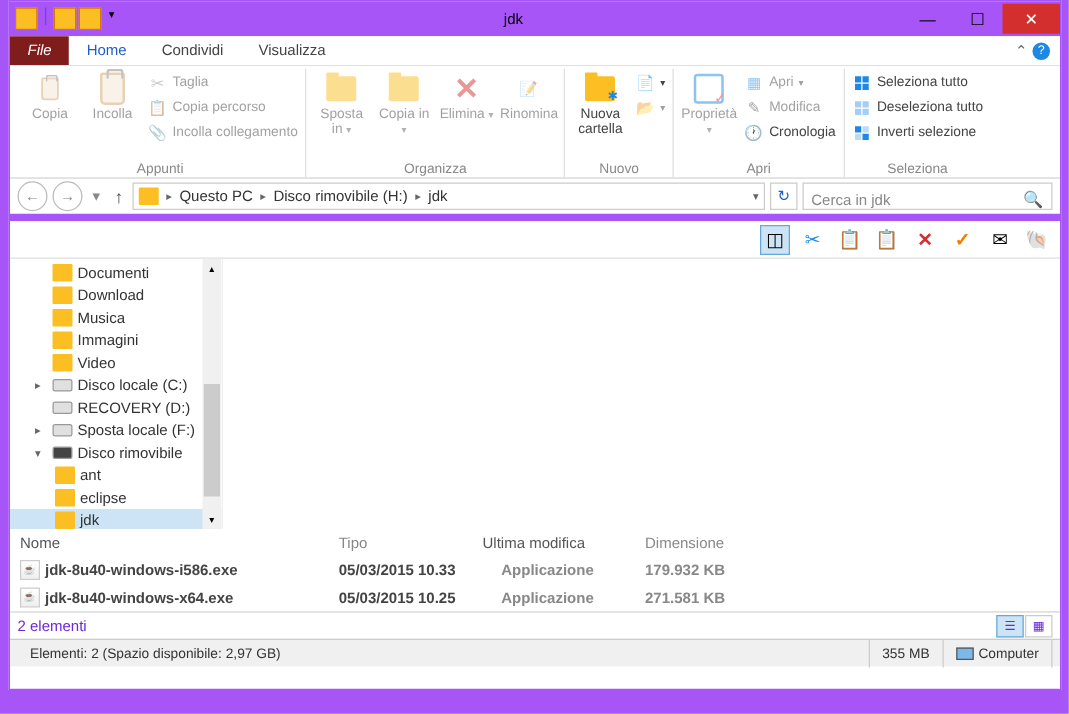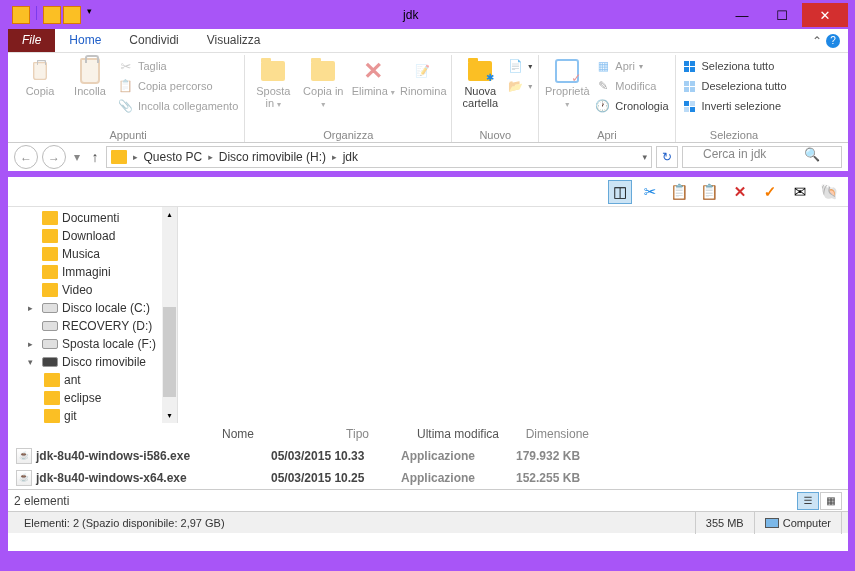--- a/index.html
+++ b/index.html
@@ -58,21 +58,21 @@
 
 .navbar { height: 34px; background: #fff; border-bottom: 6px solid #a855f7; display: flex; align-items: center; padding: 0 6px; gap: 4px; }
 .nav-btn { width: 24px; height: 24px; border: 1px solid #bbb; border-radius: 50%; display: flex; align-items: center; justify-content: center; font-size: 12px; color: #888; cursor: pointer; }
 .nav-btn.sm { border: none; width: 14px; }
 .addrbar { flex: 1; height: 22px; border: 1px solid #ccc; display: flex; align-items: center; padding: 0 4px; }
 .addrbar .afolder { width:16px; height:14px; background:#fbbf24; border-radius:1px; margin-right:4px; }
 .crumb { font-size: 12px; color: #333; padding: 0 4px; cursor: pointer; }
 .csep { font-size: 9px; color: #666; padding: 0 2px; }
 .addrbar .addr-end { margin-left:auto; display:flex; gap:2px; }
 .refresh-btn { width: 22px; height: 22px; border: 1px solid #ccc; display: flex; align-items: center; justify-content: center; font-size: 12px; color: #1e5ec8; cursor: pointer; }
-.searchbox { width: 160px; height: 22px; border: 1px solid #ccc; display: flex; align-items: flex-start; padding: 0 20px; color: #888; font-size: 12px; }
+.searchbox { width: 200px; height: 22px; border: 1px solid #ccc; display: flex; align-items: flex-end; padding: 0 6px; color: #888; font-size: 12px; }
 .searchbox .mag { margin-left: auto; font-size: 13px; color: #444; }
 
 
 .tool-row { height: 30px; background: #fff; display: flex; align-items: center; justify-content: flex-end; border-bottom: 1px solid #e0e0e0; padding: 0 6px; gap: 6px; }
 .tool-row .tbtn { width: 24px; height: 24px; display: flex; align-items: center; justify-content: center; font-size: 15px; cursor: pointer; }
 .tool-row .tbtn.active { background: #cce4f5; border:1px solid #66a9d9; }
 
 
 .content { display: flex; height: 282px; flex-direction: column; }
 .tree { width: 170px; background: #fff; overflow-y: auto; border-right: 1px solid #e0e0e0; padding: 2px 0; position: relative; }
@@ -80,34 +80,34 @@
 .tree-item.l2 { padding-left: 20px; }
 .tree-item.l3 { padding-left: 36px; }
 .tree-item.sel { background: #cce4f5; }
 .tree-item .ticon { width: 16px; height: 14px; background: #fbbf24; border-radius: 1px; flex-shrink: 0; }
 .tree-item .ticon.drive { background: #e0e0e0; border: 1px solid #999; height: 10px; border-radius: 2px; }
 .tree-item .exp { width: 10px; font-size: 9px; color: #666; }
 .tree-scroll { position: absolute; right: 0; top: 0; bottom: 0; width: 15px; background: #f0f0f0; }
 .tree-scroll .thumb { position: absolute; left: 1px; right: 1px; top: 100px; height: 90px; background: #ccc; }
 .tree-scroll .ar { position: absolute; left: 0; right: 0; height: 15px; display: flex; align-items: center; justify-content: center; font-size: 8px; }
 
-.list { flex: 1; background: #fff; text-align: right; }
+.list { flex: 1; background: #fff; }
 .list-head { display: flex; font-size: 12px; color: #555; }
 .list-head .col { padding: 4px 8px; border-right: 1px solid transparent; }
 .list-row { display: flex; font-size: 12px; color: #444; padding: 2px 0; }
 .list-row .cell { padding: 1px 8px; display: flex; align-items: center; gap: 4px; font-weight: bold; }
 .file-icon { width: 16px; height: 16px; background: linear-gradient(#fff,#eee); border: 1px solid #ccc; position: relative; }
 .file-icon::after { content:'☕'; position:absolute; font-size:8px; top:2px; left:2px; color:#d97706; }
 .c-name { width: 255px; }
 .c-date { width: 130px; }
 .c-type { width: 115px; color: #888; }
 .c-size { width: 90px; color: #888; }
 
 
-.foot1 { height: 22px; border-top: 1px solid #ccc; display: flex; align-items: center; padding: 0 6px; font-size: 12px; color: #404040; }
+.foot1 { height: 22px; border-top: 1px solid #ccc; display: flex; align-items: center; padding: 0 6px; font-size: 12px; color: #6d28d9; }
 .foot1 .view-btns { margin-left: auto; display: flex; gap: 1px; }
 .foot1 .vb { width: 22px; height: 18px; border: 1px solid #ccc; display: flex; align-items: center; justify-content: center; font-size: 10px; }
 .foot1 .vb.active { background: #cce4f5; border-color: #66a9d9; }
 .foot2 { height: 22px; background: #f0f0f0; border-top: 1px solid #ccc; display: flex; align-items: center; padding: 0 6px; font-size: 11px; color: #333; }
 .foot2 .cell { border-right: 1px solid #ccc; padding: 11px 10px; height: 100%; display: flex; align-items: center; gap:4px; }
 .foot2 .fill { flex: 1; }
 .monitor-icon{ width:14px; height:10px; border:1px solid #555; background:#7cb8e8; }
 </style>
 </head>
 <body>
@@ -377,24 +377,20 @@
           <span>Disco rimovibile</span>
         </div>
       <div class="tree-item l3">
           <span class="ticon"></span>
           <span>ant</span>
         </div>
       <div class="tree-item l3">
           <span class="ticon"></span>
           <span>eclipse</span>
         </div>
-      <div class="tree-item l3">
-          <span class="ticon"></span>
-          <span>git</span>
-        </div>
       <div class="tree-item l3 sel">
           <span class="ticon"></span>
           <span>jdk</span>
         </div>
       <div class="tree-item l3">
           <span class="ticon"></span>
           <span>nodejs</span>
         </div>
       <div class="tree-scroll">
         <div class="ar" style="top:0">▴</div>
@@ -420,21 +416,21 @@
             <div class="cell c-type">Applicazione</div>
             <div class="cell c-size">179.932 KB</div>
           </div>
           <div class="list-row">
             <div class="cell c-name">
               <span class="file-icon"></span>
               <span>jdk-8u40-windows-x64.exe</span>
             </div>
             <div class="cell c-date">05/03/2015 10.25</div>
             <div class="cell c-type">Applicazione</div>
-            <div class="cell c-size">152.255 KB</div>
+            <div class="cell c-size">271.581 KB</div>
           </div>
         </div>
     </div>
   </div>
 
   <div class="foot1">
     <span>2 elementi</span>
     <div class="view-btns">
       <div class="vb active">☰</div>
       <div class="vb">▦</div>

